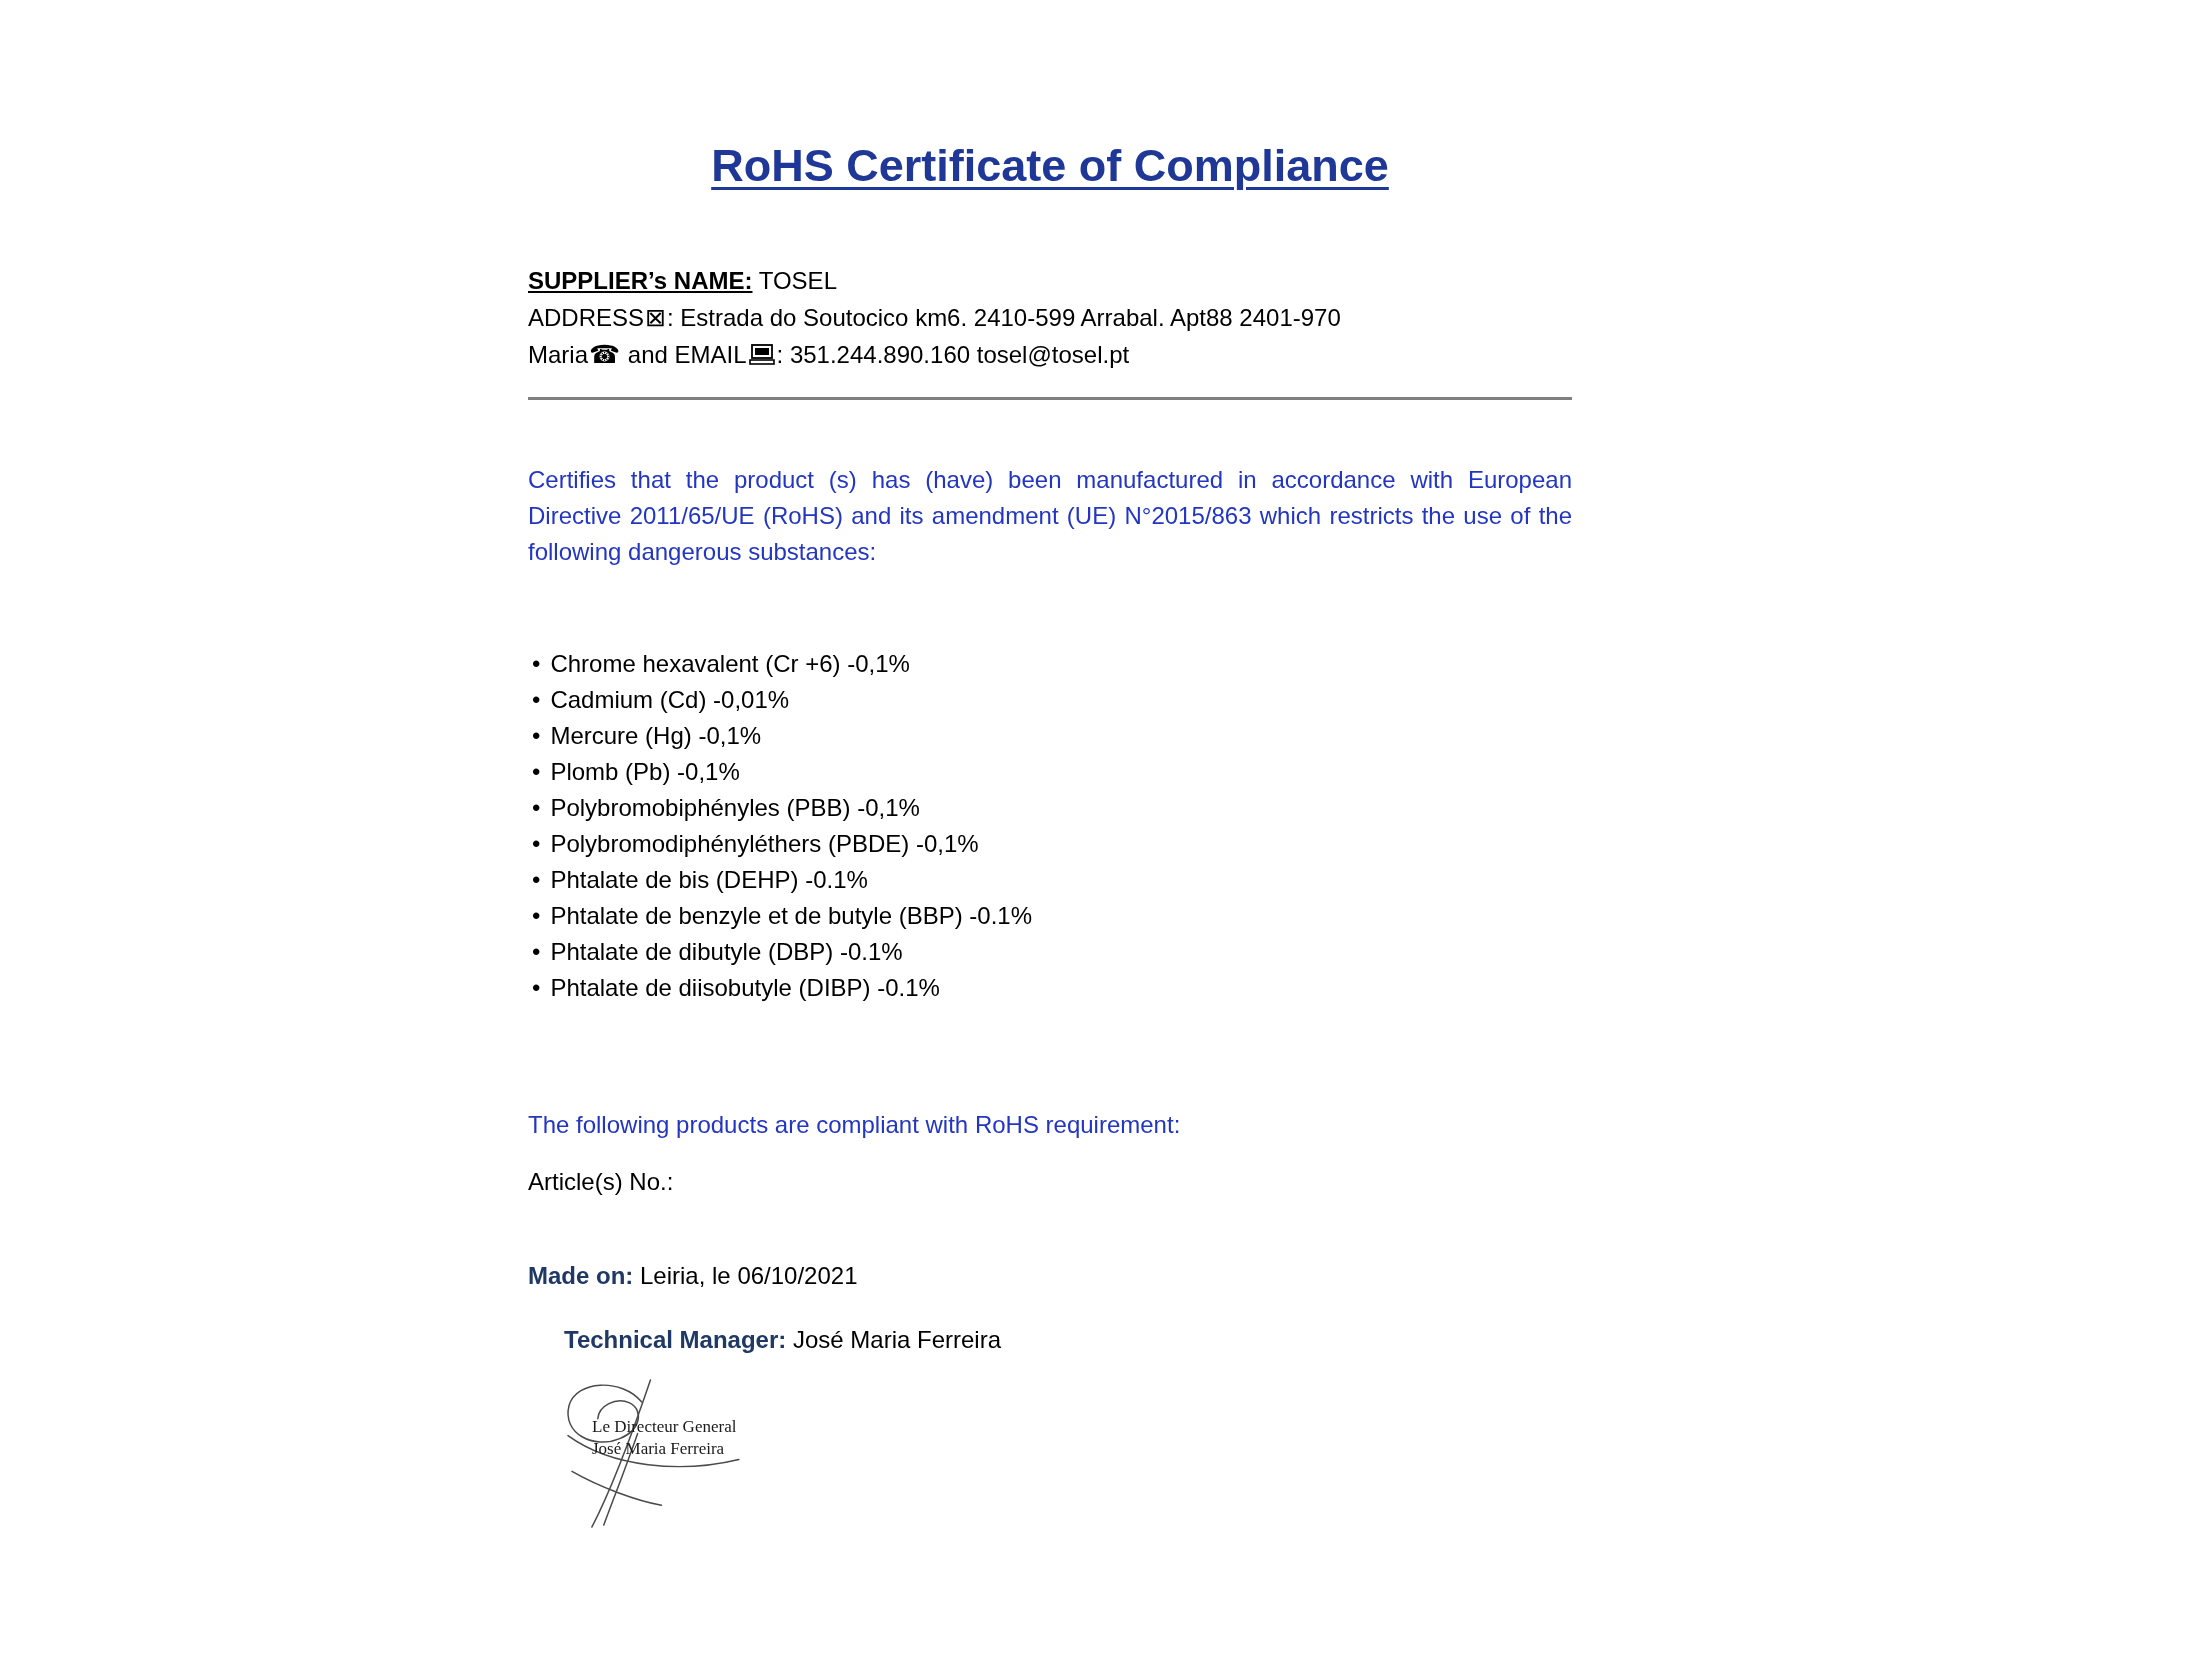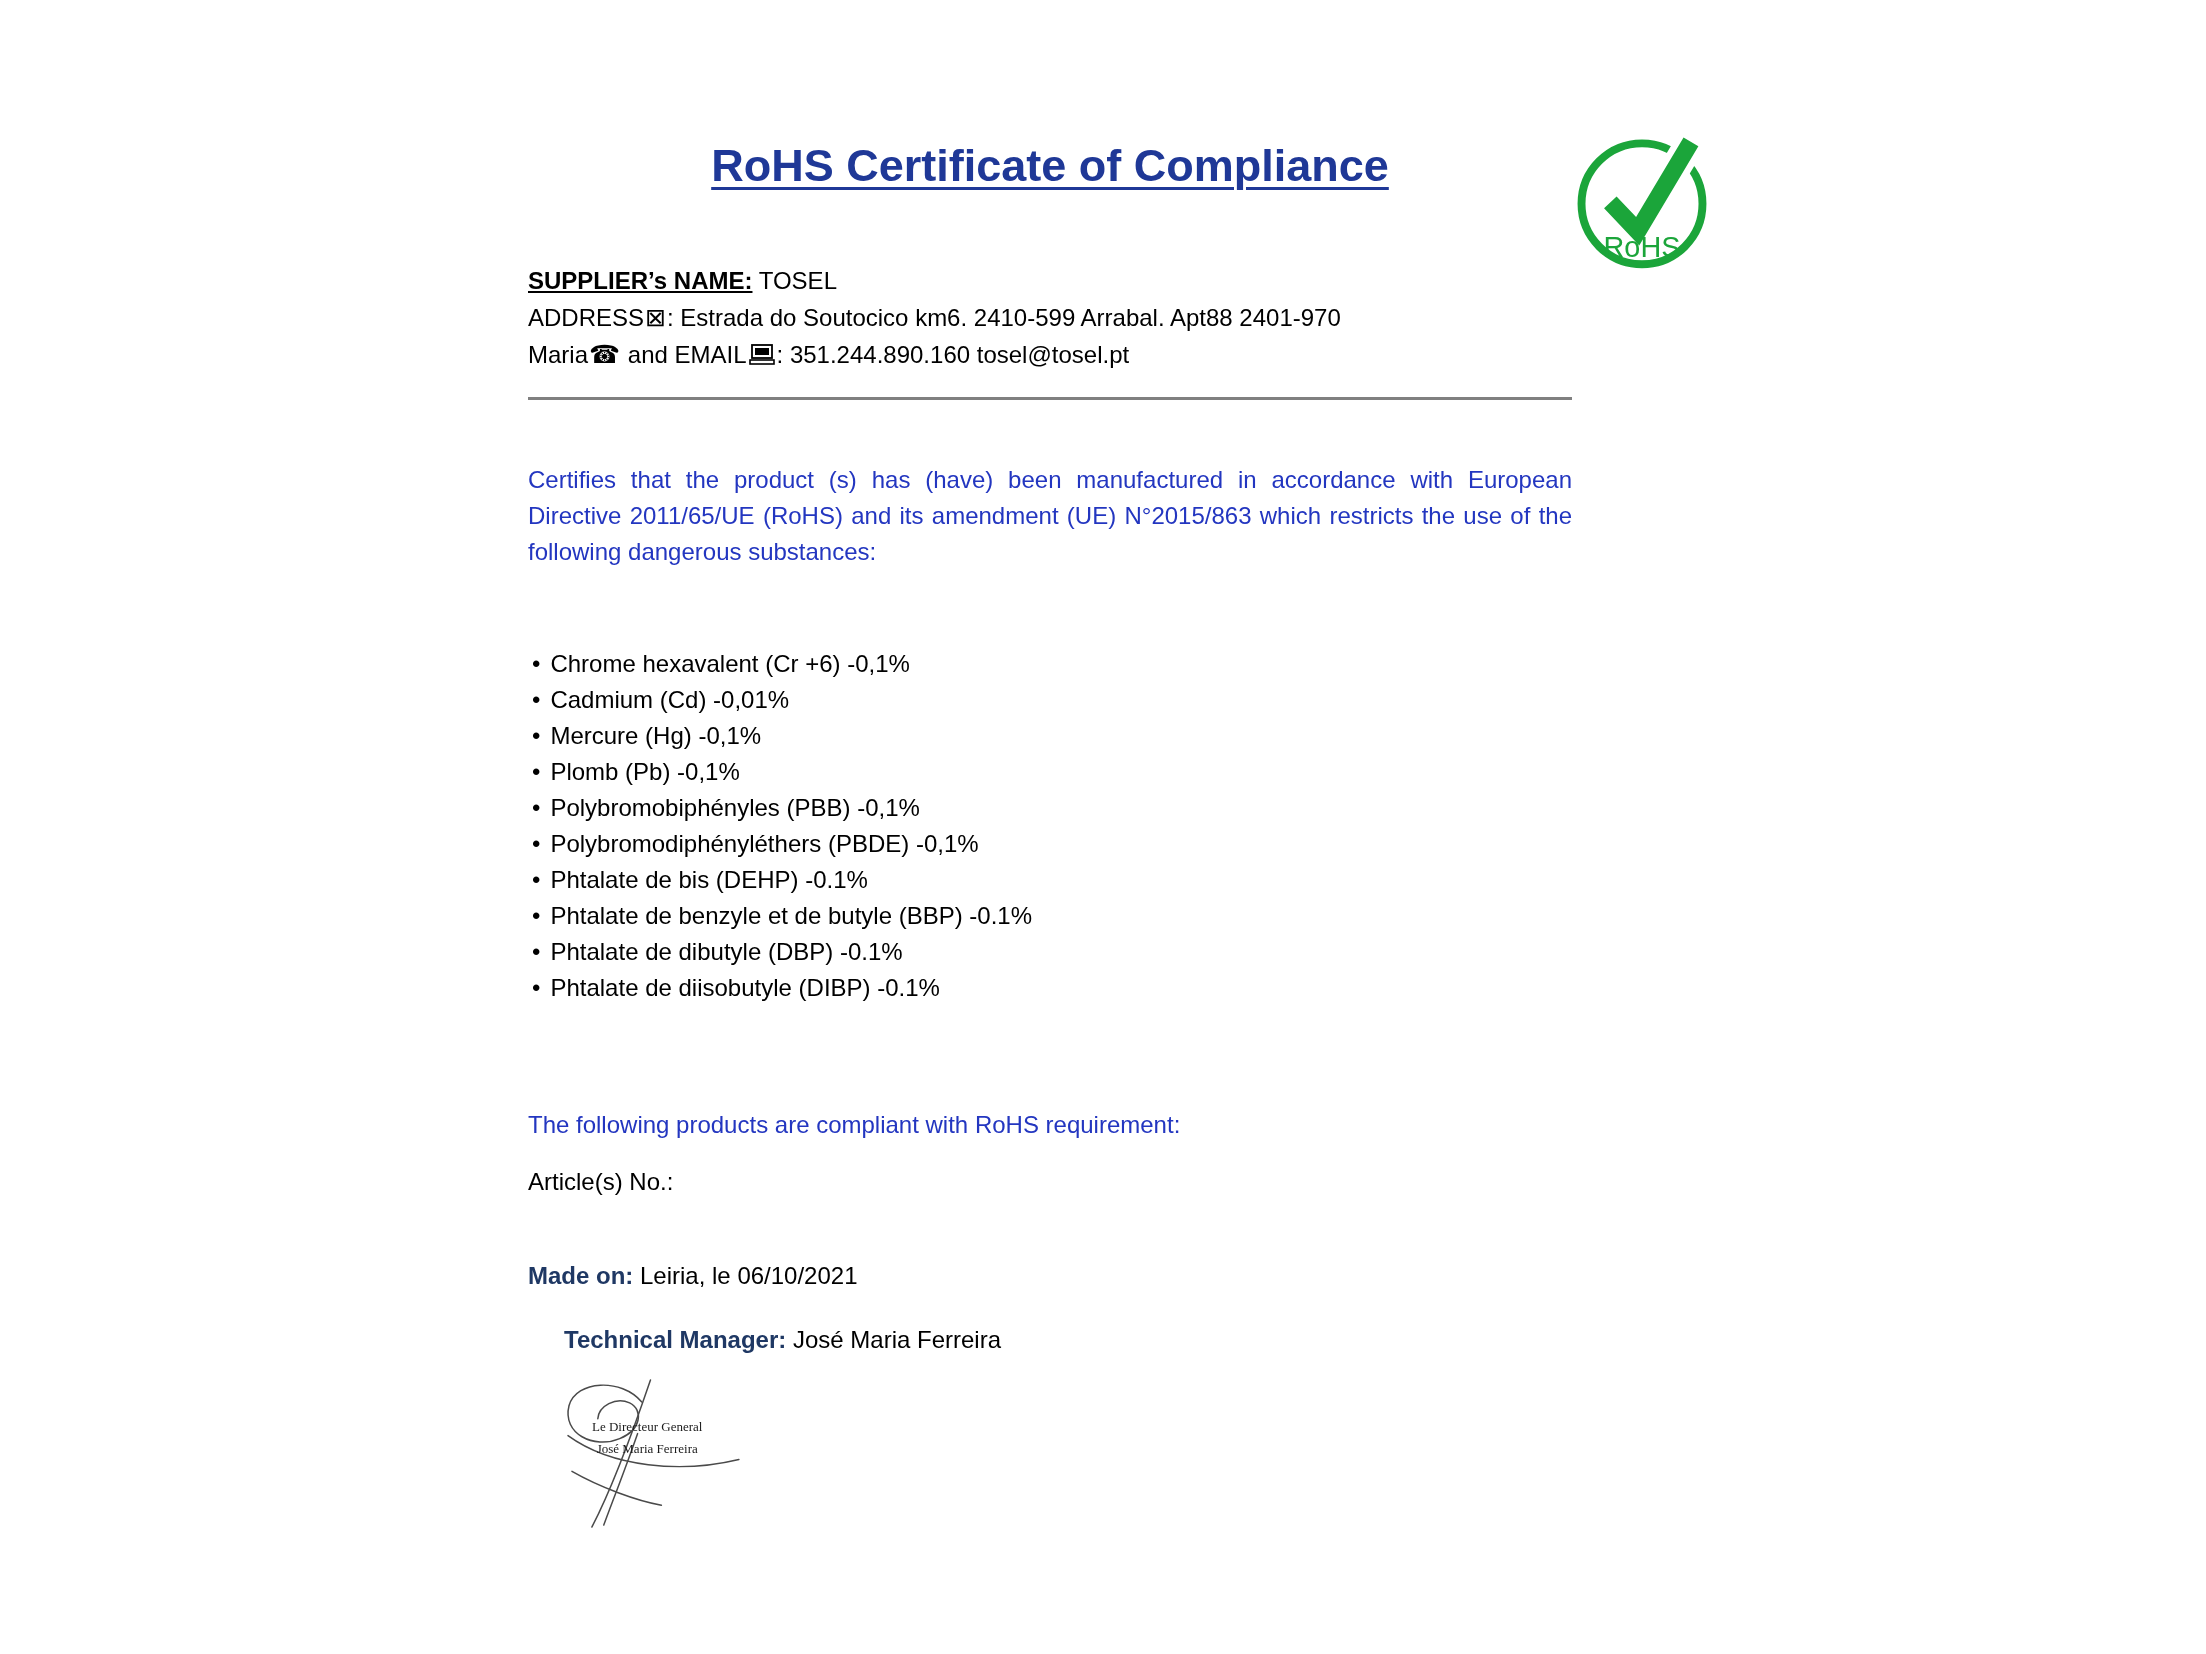--- a/index.html
+++ b/index.html
@@ -63,47 +63,38 @@
   .made-on { margin-top: 66px; font-size: 24px; }
   .navy { color: #1F3864; font-weight: 700; }
   .tech-mgr { margin-top: 36px; font-size: 24px; margin-left: 36px; }
   .signature { position: relative; margin-top: 22px; height: 164px; }
   .scribble { position: absolute; left: 14px; top: 0; }
   .sig-text {
     position: absolute;
     left: 64px;
     top: 40px;
     font-family: "Liberation Serif", serif;
-    font-size: 13px;
+    font-size: 17px;
     line-height: 22px;
     color: #1a1a1a;
     white-space: nowrap;
-    text-align: center;
   }
   .logo {
     position: absolute;
     left: 1570px;
     top: 125px;
     width: 144px;
     height: 149px;
   }
 </style>
 </head>
 <body>
 
 <div class="page">
 
-  <div class="logo">
-    <svg viewBox="0 0 100 100" width="144" height="149">
-      <circle cx="50" cy="53" r="42" fill="none" stroke="#1BA53A" stroke-width="5.5"></circle>
-      <path d="M28 52 L47 72 L84 10" fill="none" stroke="#ffffff" stroke-width="21" stroke-linejoin="miter"></path>
-      <path d="M28 52 L47 72 L84 10" fill="none" stroke="#1BA53A" stroke-width="12" stroke-linejoin="miter"></path>
-      <text x="50" y="90" text-anchor="middle" font-size="20" fill="#1BA53A" font-family="Liberation Sans, sans-serif">RoHS</text>
-    </svg>
-  </div>
 
   <div class="content">
 
     <h1 class="title">RoHS Certificate of Compliance</h1>
 
     <div class="supplier">
       <p><span class="b u">SUPPLIER’s NAME:</span><span> TOSEL</span></p>
       <p><span>ADDRESS</span><span class="glyph">⊠</span><span>: Estrada do Soutocico km6. 2410-599 Arrabal. Apt88 2401-970</span></p>
       <p><span>Maria</span><span class="glyph">☎</span><span> and EMAIL</span><svg class="computer-icon" viewBox="0 0 26 22">
             <rect x="3" y="1" width="20" height="13" fill="none" stroke="#000" stroke-width="1.8"></rect>

